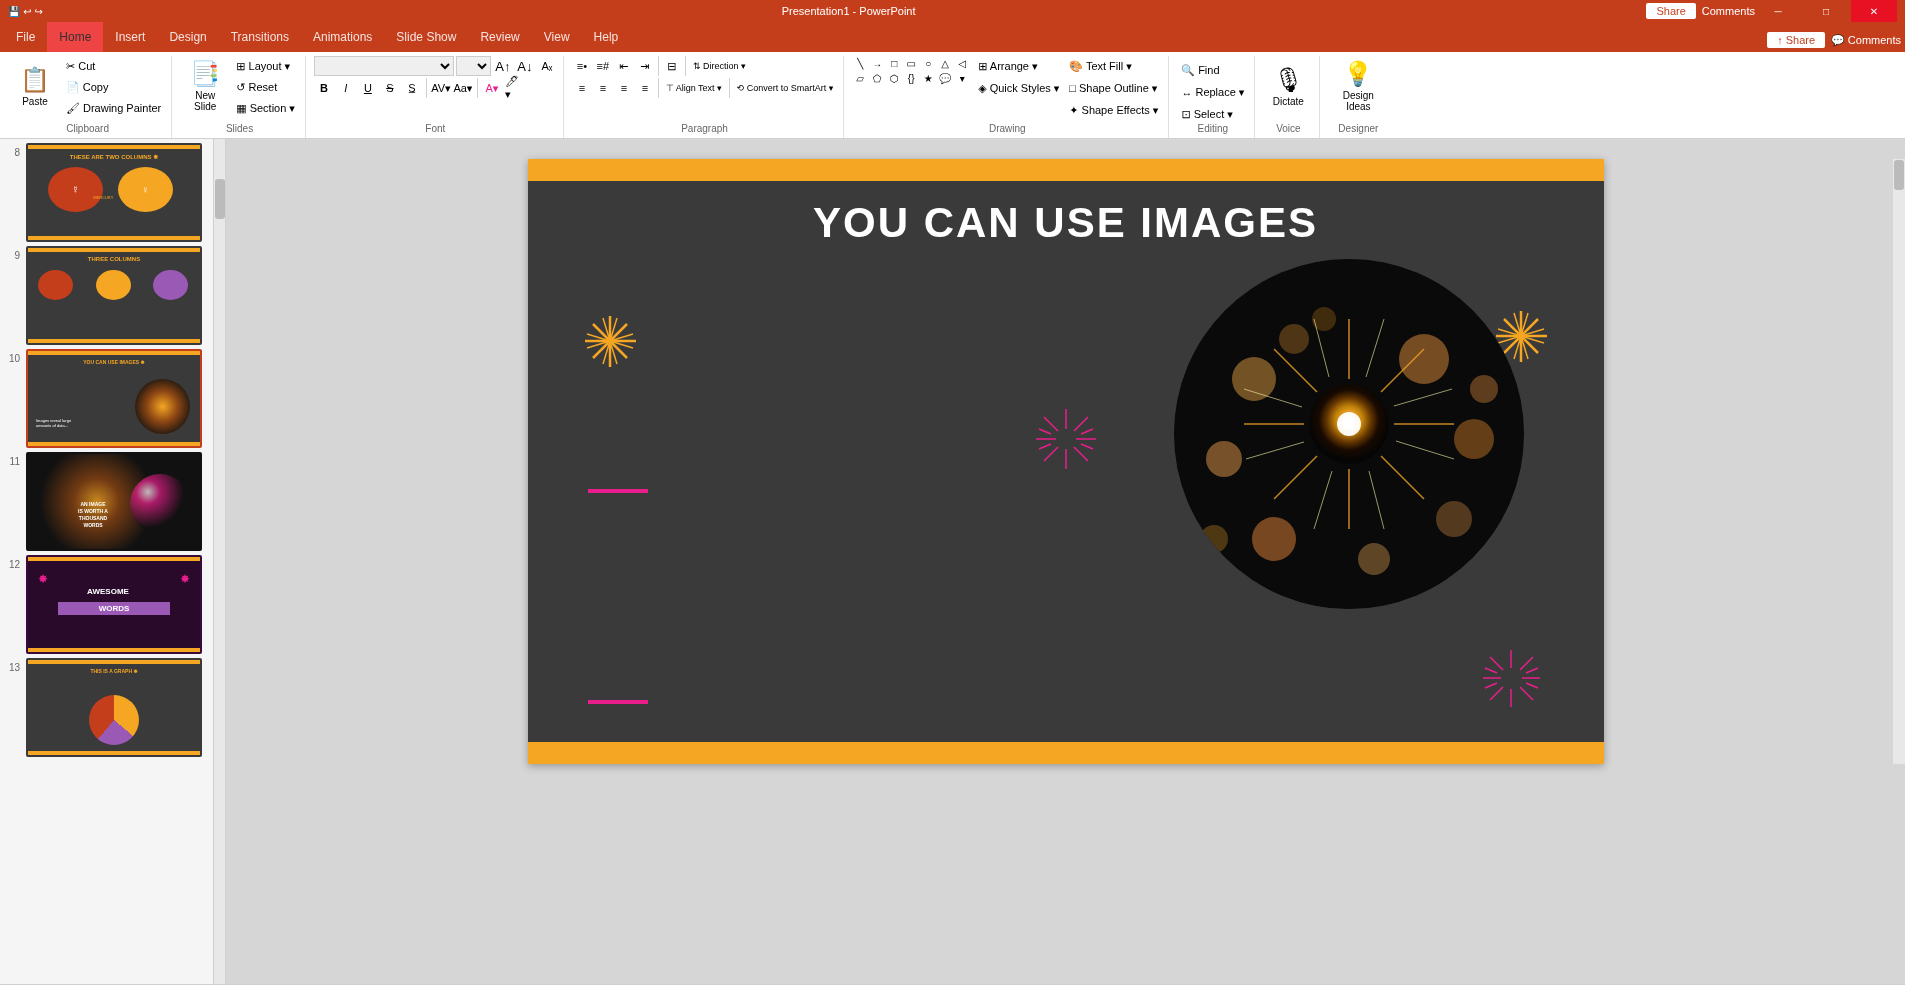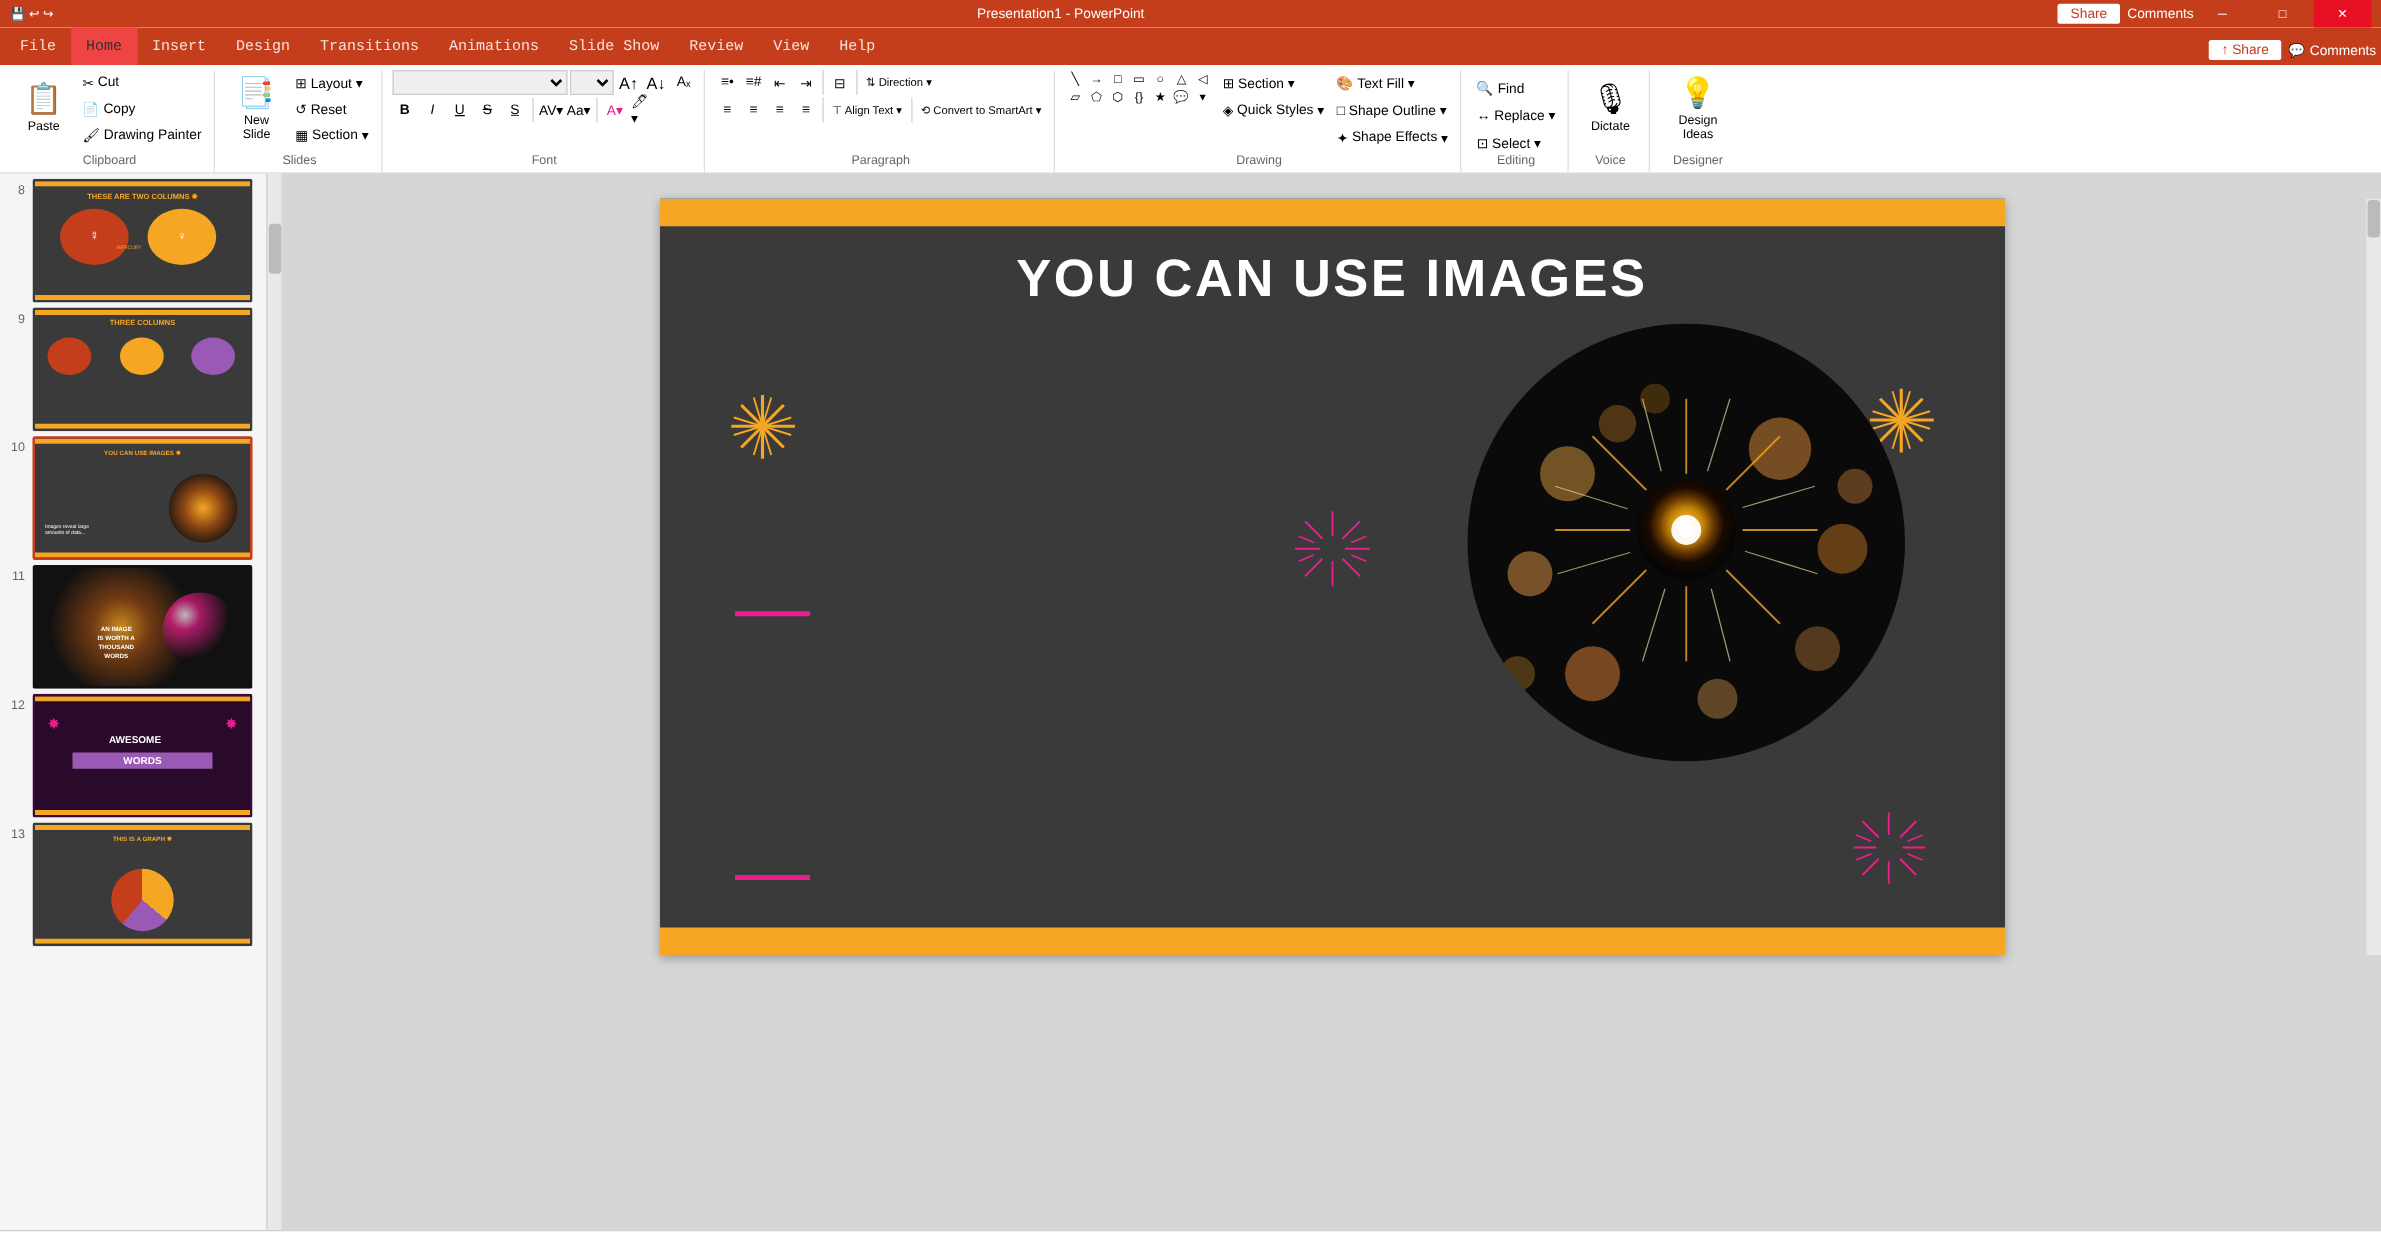--- a/index.html
+++ b/index.html
@@ -6,21 +6,21 @@
     body { width: 1905px; height: 1001px; font-family: 'Segoe UI', Arial, sans-serif; background: #f0f0f0; overflow: hidden; font-size: 12px; }
 
     
     #titlebar { height: 22px; background: #c43e1c; display: flex; align-items: center; padding: 0 8px; color: white; font-size: 11px; }
     #titlebar .win-controls { display: flex; gap: 2px; margin-left: auto; }
     #titlebar .win-btn { width: 46px; height: 22px; display: flex; align-items: center; justify-content: center; font-size: 10px; cursor: pointer; }
 
     
     #ribbon { background: #fff; border-bottom: 1px solid #d0d0d0; }
     #ribbon-tabs { background: #c43e1c; display: flex; align-items: flex-end; height: 30px; padding: 0 4px; }
-    #ribbon-tabs .tab { padding: 4px 12px; font-size: 12px; color: rgba(255,255,255,0.85); cursor: pointer; height: 30px; display: flex; align-items: center; font-family: Liberation Mono, monospace; }
+    #ribbon-tabs .tab { padding: 4px 12px; font-size: 12px; color: rgba(255,255,255,0.85); cursor: pointer; height: 30px; display: flex; align-items: center; }
     #ribbon-tabs .tab.active { background: #ef4444; color: #333; font-weight: 500; }
 
     #ribbon-content { display: flex; align-items: stretch; padding: 4px 4px 0; gap: 2px; min-height: 86px; }
     .ribbon-group { display: flex; flex-direction: column; align-items: flex-start; padding: 0 6px 4px; border-right: 1px solid #e0e0e0; position: relative; min-width: fit-content; }
     .ribbon-group-label { font-size: 10px; color: #666; position: absolute; bottom: 4px; left: 0; right: 0; text-align: center; }
     .ribbon-group-content { display: flex; align-items: flex-start; gap: 2px; flex: 1; }
     .ribbon-btn-large { display: flex; flex-direction: column; align-items: center; justify-content: center; width: 50px; height: 60px; cursor: pointer; border-radius: 3px; font-size: 10px; text-align: center; padding: 4px 2px; }
     .ribbon-btn-large .icon { font-size: 24px; margin-bottom: 2px; }
     .ribbon-btn-small { display: flex; align-items: center; gap: 3px; padding: 2px 4px; cursor: pointer; border-radius: 2px; font-size: 11px; white-space: nowrap; height: 20px; }
     .ribbon-col { display: flex; flex-direction: column; gap: 1px; }
@@ -211,21 +211,21 @@
             <div class="shape-btn">▱</div>
             <div class="shape-btn">⬠</div>
             <div class="shape-btn">⬡</div>
             <div class="shape-btn">{}</div>
             <div class="shape-btn">★</div>
             <div class="shape-btn">💬</div>
             <div class="shape-btn">▾</div>
           </div>
         </div>
         <div class="ribbon-col" style="gap:2px;">
-          <div class="ribbon-btn-small">⊞ Section ▾</div>
+          <div class="ribbon-btn-small">⊞ Arrange ▾</div>
           <div class="ribbon-btn-small">◈ <span>Quick Styles</span> ▾</div>
         </div>
         <div class="ribbon-col" style="gap:2px;">
           <div class="ribbon-btn-small">🎨 Text Fill ▾</div>
           <div class="ribbon-btn-small">□ Shape Outline ▾</div>
           <div class="ribbon-btn-small">✦ <span>Shape Effects</span> ▾</div>
         </div>
       </div>
       <div class="ribbon-group-label">Drawing</div>
     </div>

